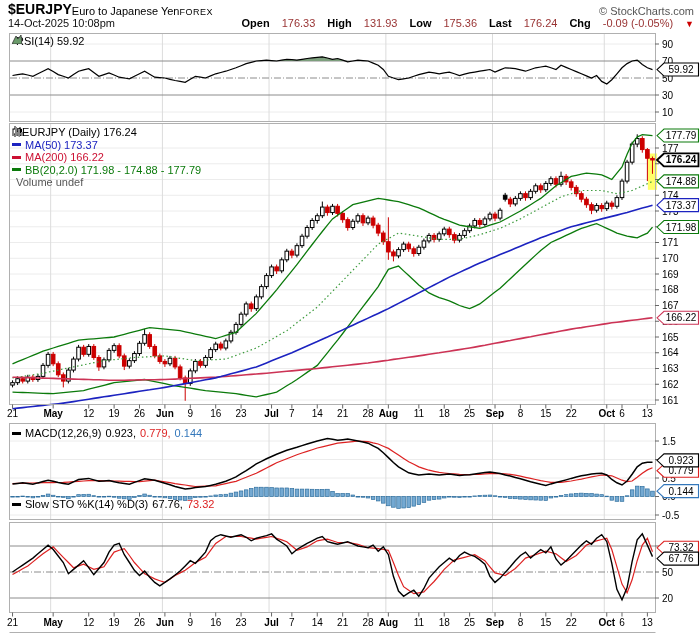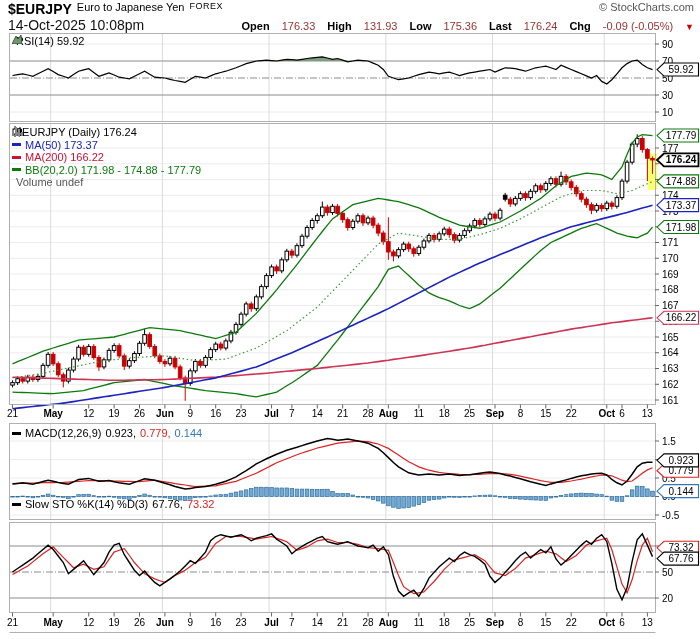--- a/index.html
+++ b/index.html
@@ -1,24 +1,24 @@
 <!DOCTYPE html>
 <html><head>
 <meta charset="utf-8">
 <style>
   html,body{margin:0;padding:0;background:#fff}
   body{width:700px;height:639px;position:relative;font-family:"Liberation Sans",sans-serif;overflow:hidden}
   svg{position:absolute;top:0;left:0;font-family:"Liberation Sans",sans-serif}
-  .row1{position:absolute;top:1px;left:8px;right:6px;display:flex;align-items:flex-start;gap:5px;z-index:5}
+  .row1{position:absolute;top:1px;left:8px;right:6px;display:flex;align-items:flex-end;z-index:5}
   .sym{font-size:14px;font-weight:bold}
   .desc{font-size:11px;color:#000}
   .exch{font-size:9px;letter-spacing:.5px;color:#000}
   .brand{margin-left:auto;font-size:11px;color:#555}
   .row2{position:absolute;top:17px;left:8px;right:6px;display:flex;align-items:baseline;z-index:5}
-  .dt{font-size:14px;color:#111}
+  .dt{font-size:11px;color:#111}
   .quote{margin-left:auto;font-size:11px;display:flex;gap:12px;align-items:baseline;white-space:nowrap}
   .quote b{color:#000}
   .qv{color:#993333}
   .qarrow{color:#cc0000;font-size:9px}
   .legend{position:absolute;font-size:11px;color:#000;white-space:nowrap;z-index:4;line-height:12.5px}
   .lrow{display:flex;align-items:center;gap:4px;height:12.5px}
   .dash{display:inline-block;width:9px;height:3px;background:#000}
   .ltext{font-size:11px}
 </style>
 </head>

